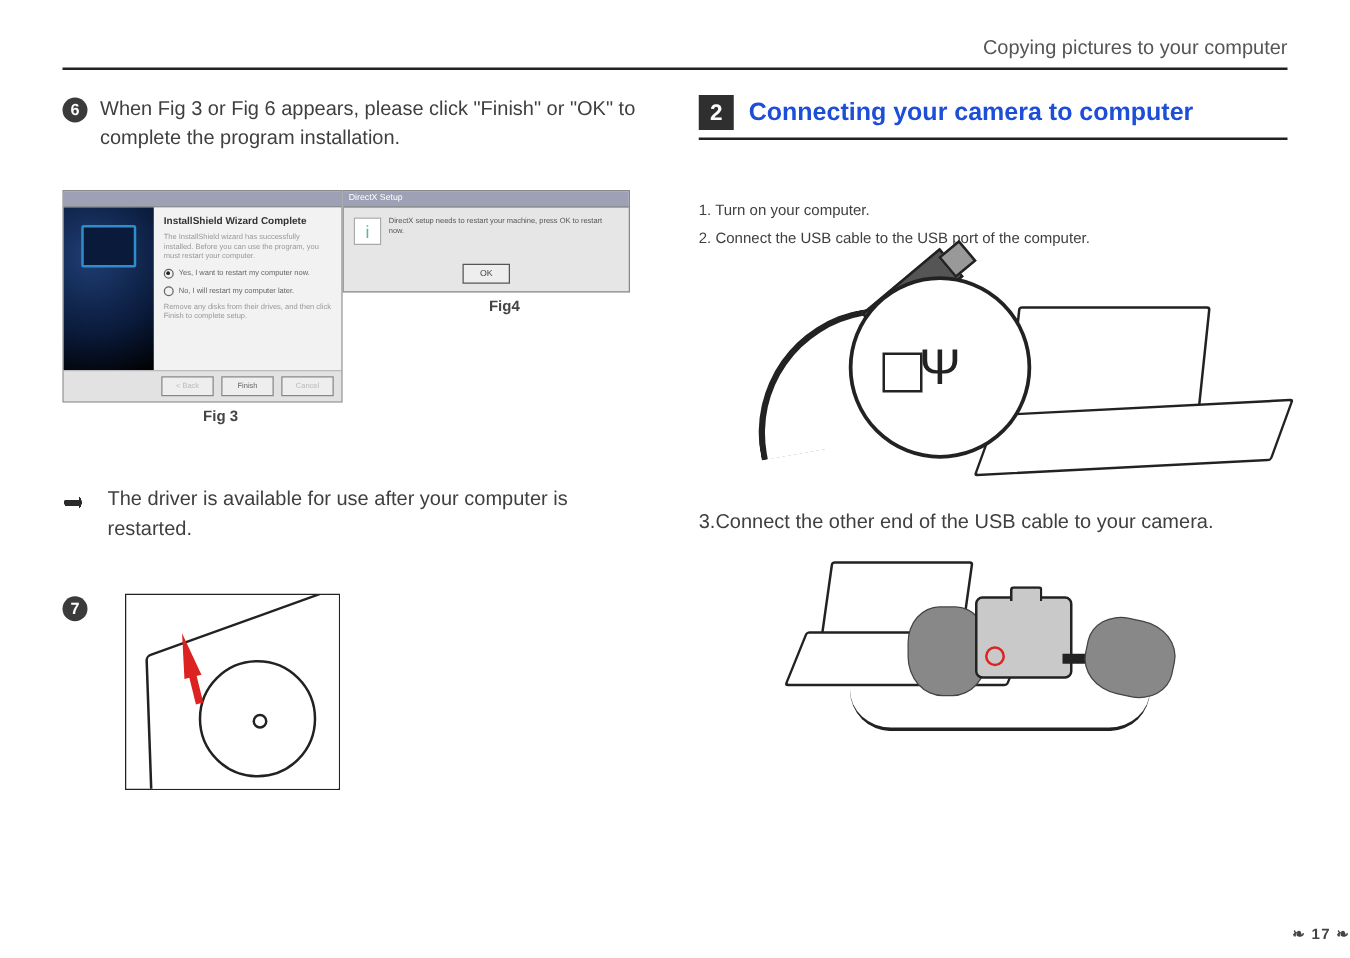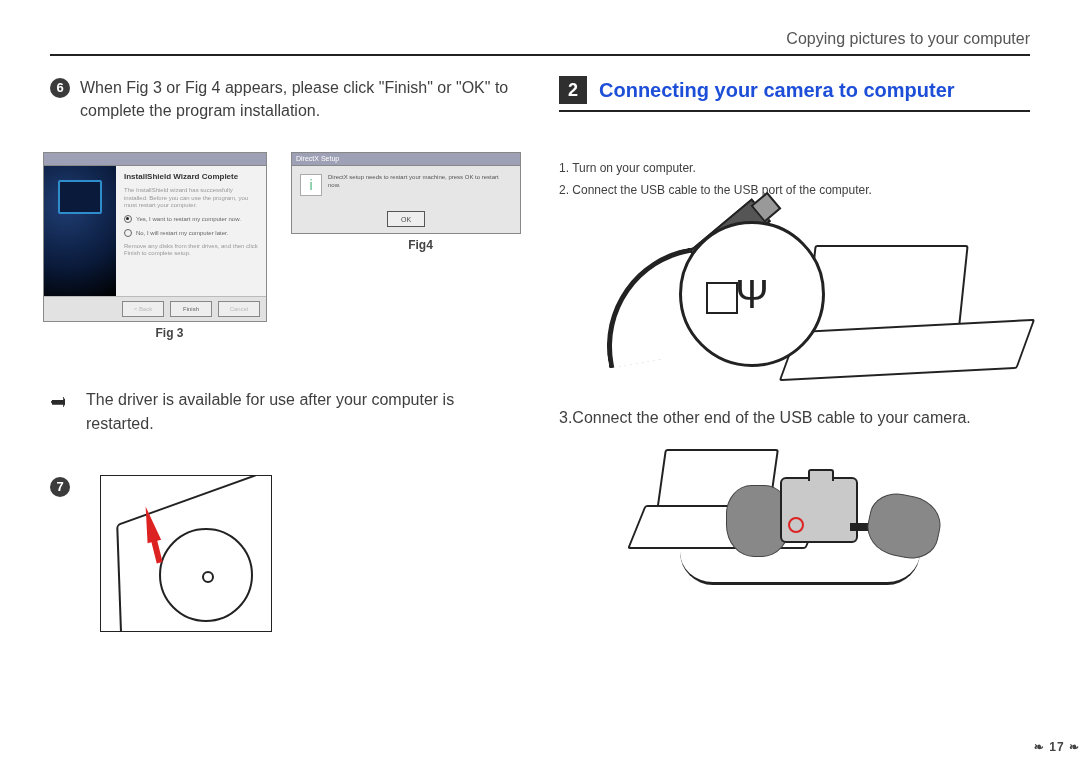--- a/index.html
+++ b/index.html
@@ -50,23 +50,21 @@
     color: #fff;
     font-size: 13px;
     font-weight: bold;
     display: flex;
     align-items: center; justify-content: center;
     margin-top: 2px;
   }
   .screenshots {
     margin-top: 30px;
     display: flex;
-    gap: 24px;
     align-items: flex-start;
-    justify-content: flex-end;
   }
   .shot-wrap { display:flex; flex-direction:column; align-items:center; }
   .shot-label { font-size: 12px; font-weight: bold; color:#444; margin-top:4px;padding-left:29px; }
 
   
   .fig3 {
     width: 222px; height: 168px;
     border: 1px solid #8a8a8a;
     background: #e9e9e9;
     display:flex; flex-direction:column;
@@ -204,21 +202,21 @@
 <div class="page">
 
   <div class="running-head">Copying pictures to your computer</div>
 
   <div class="columns">
 
     <div class="col">
 
       <div class="step-row">
         <div class="num-badge">6</div>
-        <div>When Fig 3 or Fig 4 appears, please click "Finish" or "OK" to complete the program installation.</div>
+        <div>When Fig 3 or Fig 6 appears, please click "Finish" or "OK" to complete the program installation.</div>
       </div>
 
       <div class="screenshots">
 
         <div class="shot-wrap">
           <div class="fig3">
             <div class="fig3-titlebar"></div>
             <div class="fig3-body">
               <div class="fig3-left">
                 <div class="fig3-monitor"></div>

